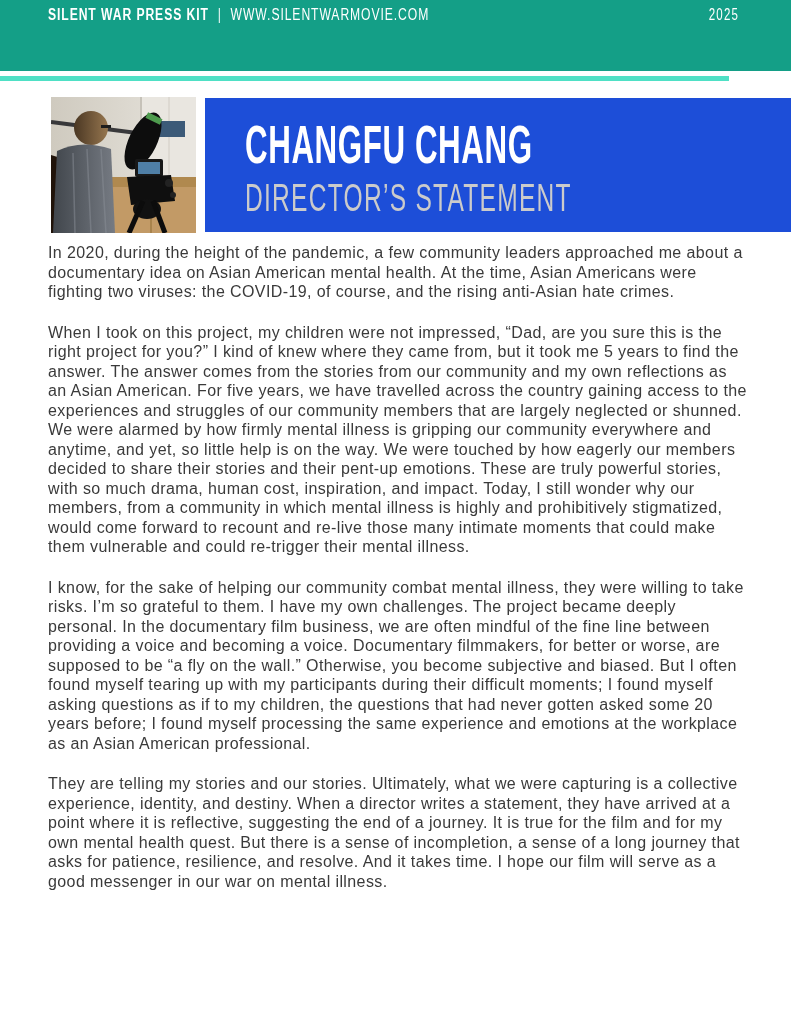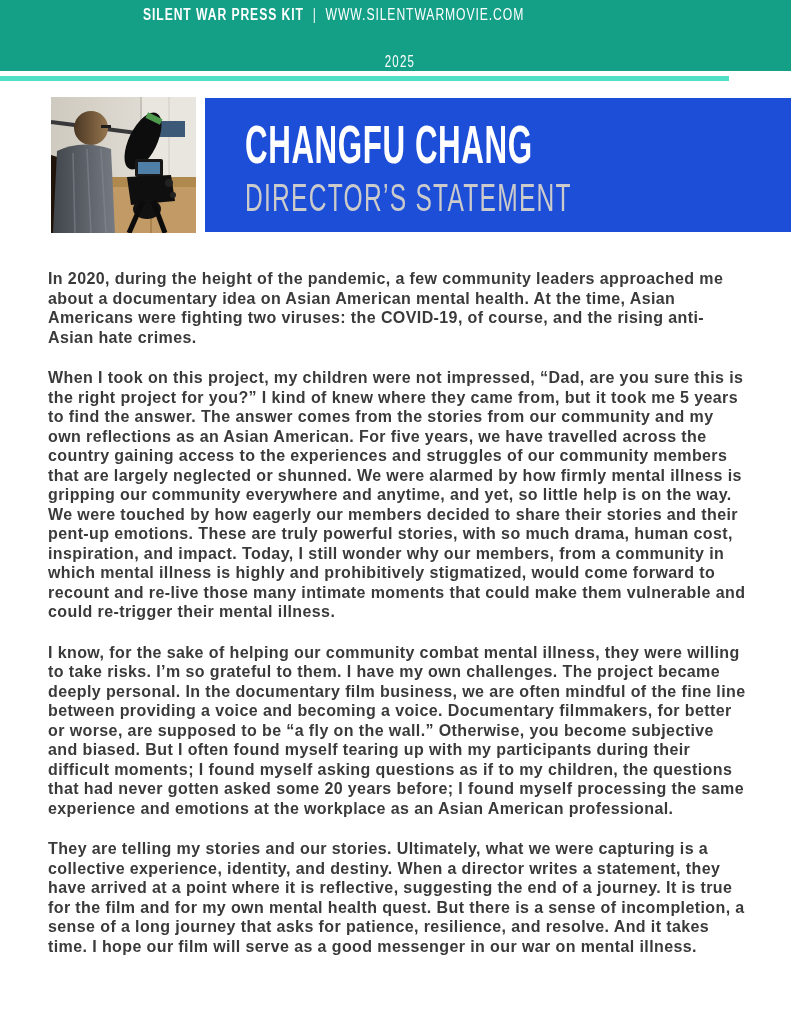--- a/index.html
+++ b/index.html
@@ -14,26 +14,25 @@
 
   
   .topbar {
     position: absolute;
     top: 0; left: 0;
     width: 791px; height: 71px;
     background: #149f87;
   }
   .topbar-inner {
     display: flex;
-    align-items: center;
+    align-items: flex-start;
     justify-content: space-between;
     height: 100%;
     padding: 6px 52px 0 48px;
     box-sizing: border-box;
-    flex-direction: column;
   }
   .brand {
     color: #ffffff;
     font-size: 16px;
     letter-spacing: 1.2px;
     white-space: nowrap;
     transform: scaleX(0.76);
     transform-origin: left center;
   }
   .brand-bold { font-weight: 700; }
@@ -93,23 +92,22 @@
     color: #cbcbcb;
     letter-spacing: 2px;
     white-space: nowrap;
     transform: scaleX(0.63);
     transform-origin: left top;
   }
 
   
   .statement {
     position: absolute;
-    left: 48px; top: 269px;
+    left: 48px; top: 243px;
     width: 700px;
-    font-weight: bold;
   }
   .statement p {
     margin: 0 0 21px 0;
     font-size: 16px;
     line-height: 19.5px;
     letter-spacing: 0.4px;
     color: #3a3a3a;
     text-align: left;
   }
 </style>

